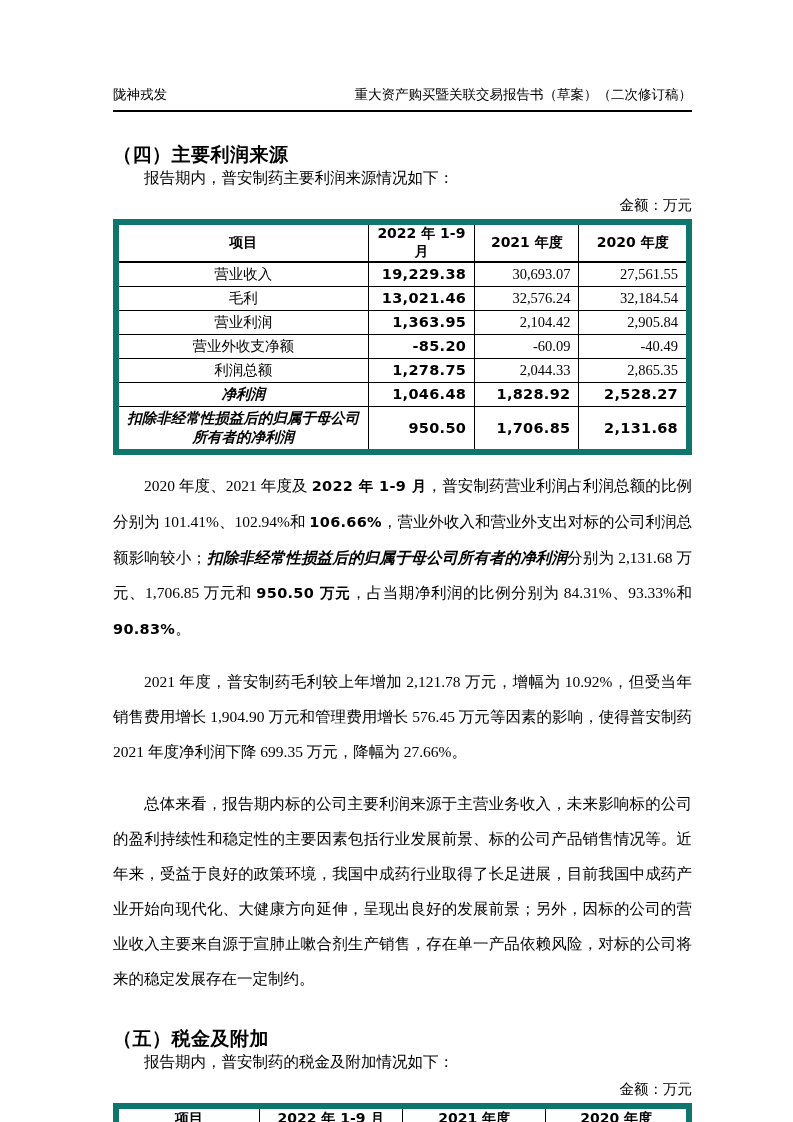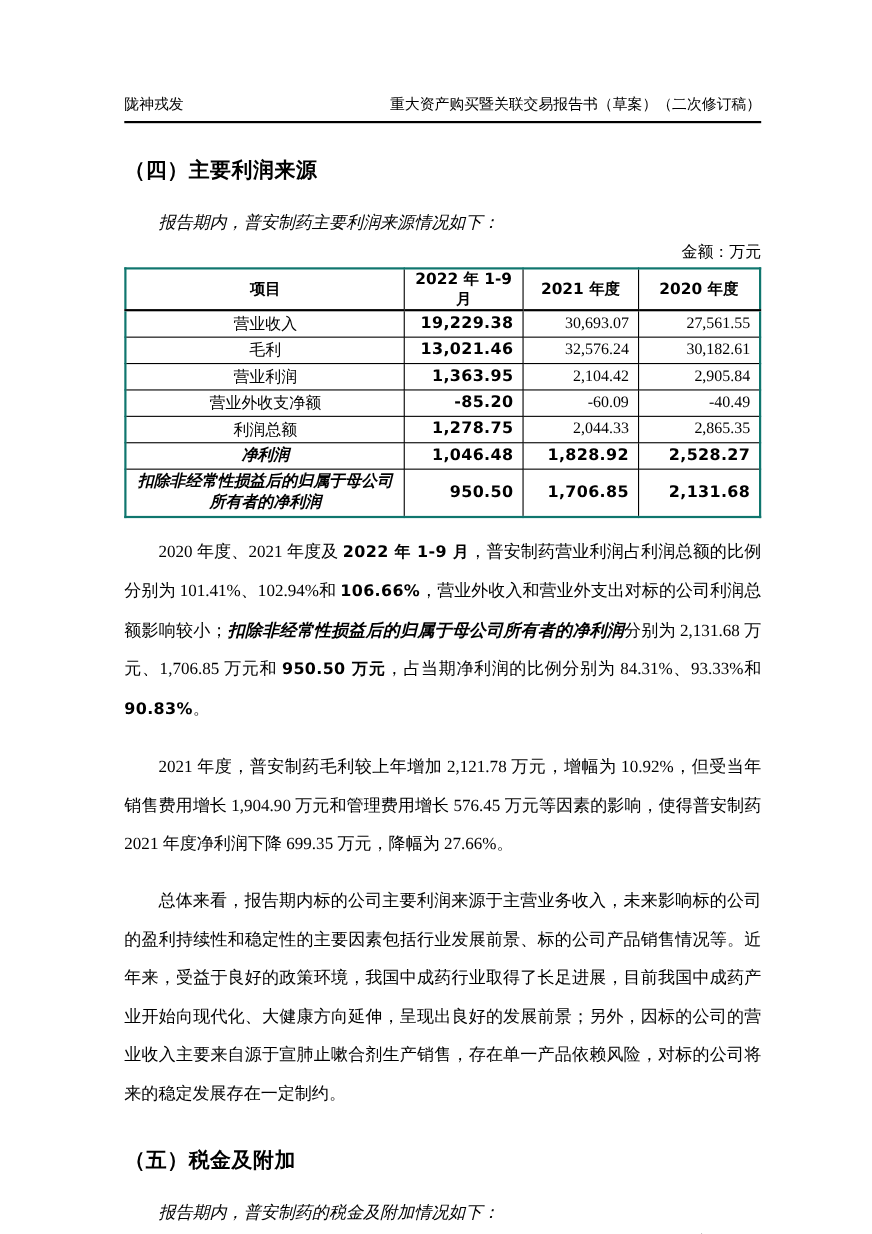--- a/index.html
+++ b/index.html
@@ -14,35 +14,35 @@
     display:flex; justify-content:space-between; align-items:flex-end;
     font-size:13.5px; padding-bottom:6px; border-bottom:2px solid #000;margin-top:40px;
   }
   
   h1.sec-title {
     font-family:"Liberation Sans","DejaVu Sans",sans-serif;
     font-size:19px; font-weight:700; margin-top:30px; letter-spacing:0.5px;
   }
   
   p.lead {
-    font-size:15.5px; margin-top:24px; text-indent:2em;font-style:italic;
+    font-size:15.5px; text-indent:2em;
   }
   .unit-label {
     font-size:14.5px; text-align:right; margin-top:7px; margin-bottom:4px;
   }
   p.body-para {
     font-size:15.5px; line-height:35px; text-align:justify;
     text-indent:2em; margin-top:13px;
   }
   p.body-para + p.body-para { margin-top:17px; }
   .r-bs { font-family:"DejaVu Sans","Liberation Sans",sans-serif; font-weight:700; font-size:14.5px; letter-spacing:0.3px; }
   .r-bk { font-weight:700; font-style:italic; }
   
   table.fin {
-    width:100%; border-collapse:collapse; border:2px solid #0f766e;
+    width:100%; border-collapse:collapse; border:6px solid #0f766e;
     table-layout:fixed;
   }
   table.fin th, table.fin td {
     border:1px solid #000; font-size:14.5px; vertical-align:middle;
   }
   table.fin thead th {
     font-family:"DejaVu Sans","Liberation Sans",sans-serif;
     font-weight:700; font-size:14px; text-align:center; height:26px;
     border-bottom:2px solid #000;
   }
@@ -99,21 +99,21 @@
         <tr>
           <td class="lbl">营业收入</td>
           <td class="num strong">19,229.38</td>
           <td class="num">30,693.07</td>
           <td class="num">27,561.55</td>
         </tr>
         <tr>
           <td class="lbl">毛利</td>
           <td class="num strong">13,021.46</td>
           <td class="num">32,576.24</td>
-          <td class="num">30,182.61</td>
+          <td class="num">32,184.54</td>
         </tr>
         <tr>
           <td class="lbl">营业利润</td>
           <td class="num strong">1,363.95</td>
           <td class="num">2,104.42</td>
           <td class="num">2,905.84</td>
         </tr>
         <tr>
           <td class="lbl">营业外收支净额</td>
           <td class="num strong">-85.20</td>

